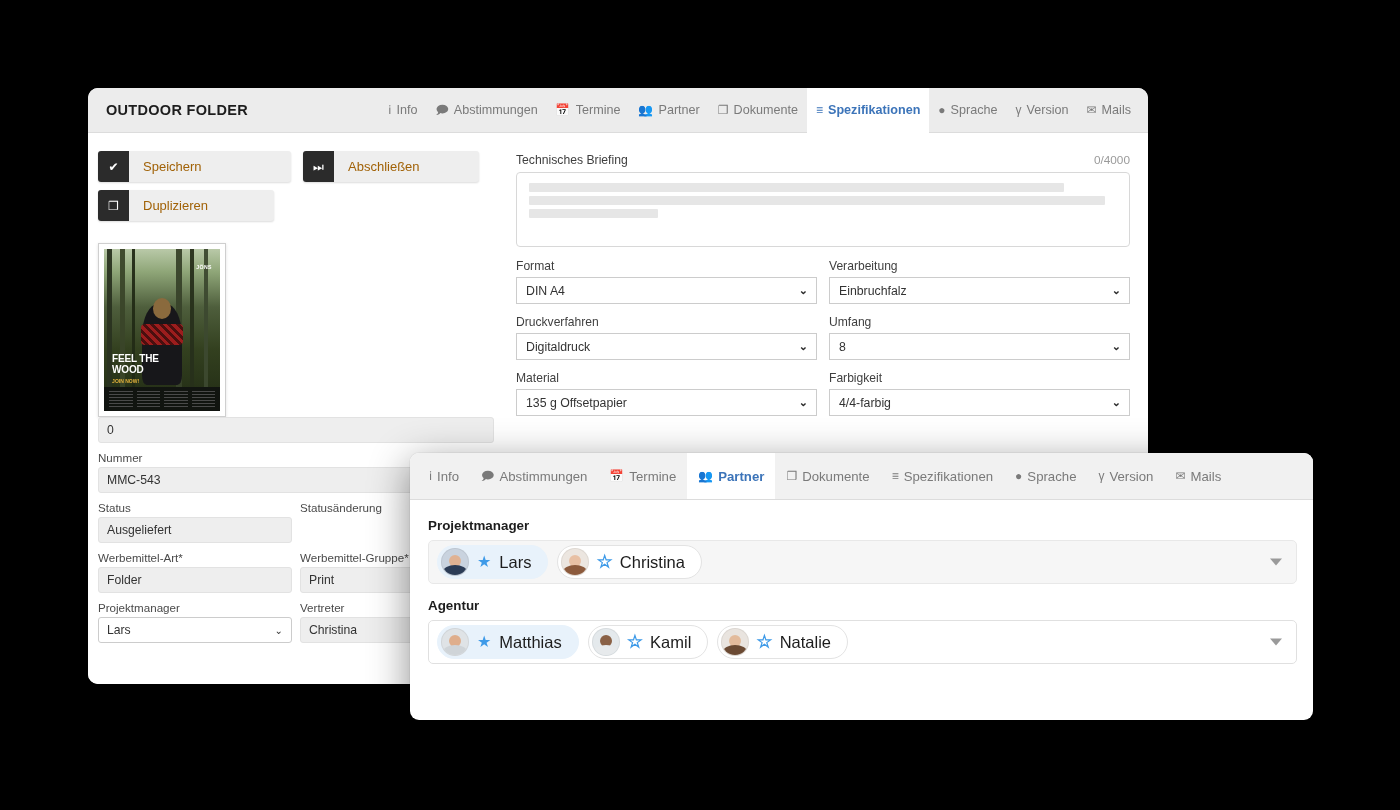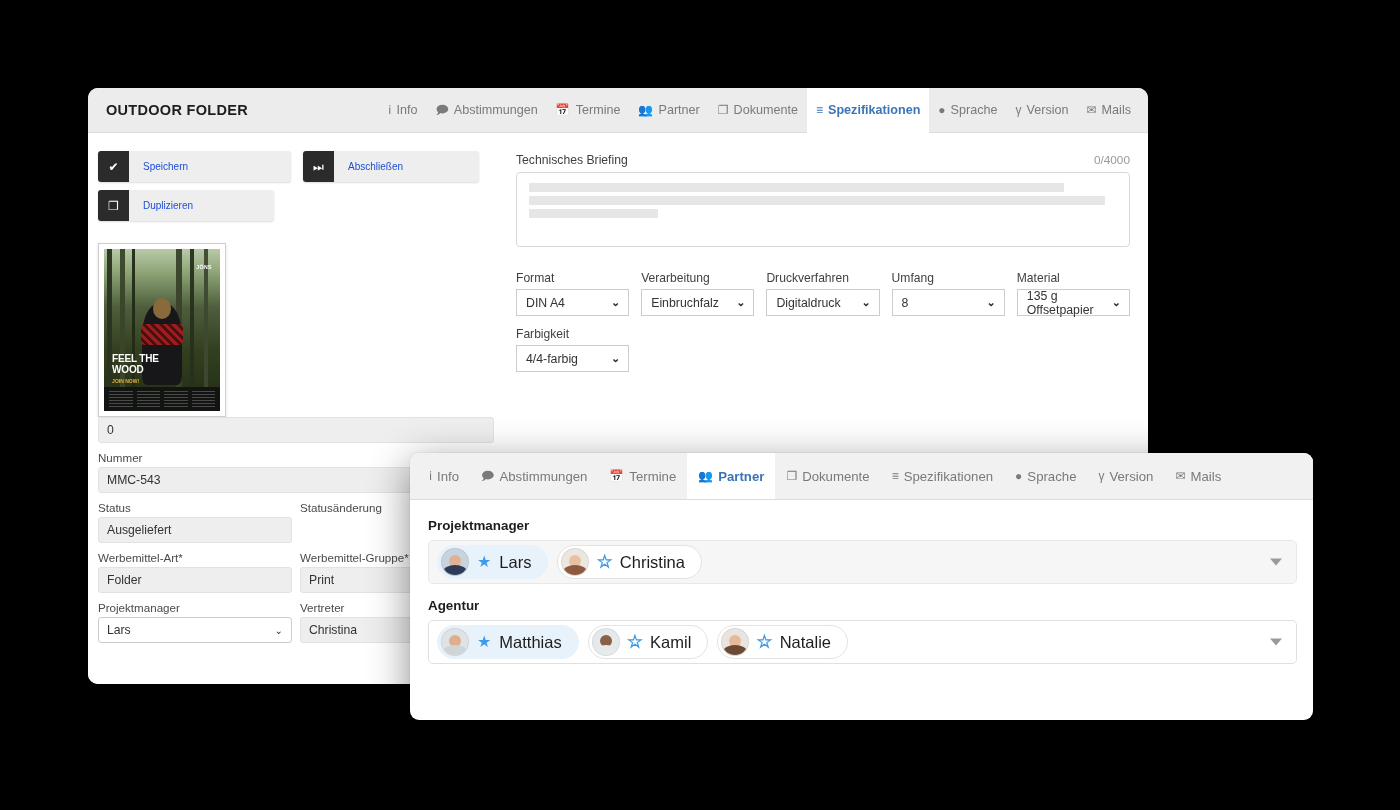--- a/index.html
+++ b/index.html
@@ -117,22 +117,22 @@
     display: flex;
     align-items: center;
     justify-content: center;
     font-size: 12px;
     flex: none;
   }
   .act-btn .ab-label {
     display: flex;
     align-items: center;
     padding: 0 16px 0 14px;
-    font-size: 10px;
-    color: #1d4ed8;
+    font-size: 13px;
+    color: #a16207;
     white-space: nowrap;
   }
   .btn-save { width: 193px; }
   .btn-save .ab-label { }
   .btn-finish { width: 176px; }
   .btn-dup { width: 176px; }
 
   
   .thumb-wrap {
     margin-top: 22px;
@@ -283,23 +283,23 @@
     height: 75px;
     border: 1px solid #d8d8d8;
     border-radius: 4px;
     background: #ffffff;
     padding: 10px 12px;
   }
   .skel { height: 9px; background: #e6e6e6; border-radius: 1px; margin-bottom: 4px; }
 
   .grid3 {
     display: grid;
-    grid-template-columns: 1fr 1fr 1fr 1fr 1fr;
+    grid-template-columns: 1fr 1fr;
     gap: 0 12px;
-    margin-top: 24px;
+    margin-top: 12px;
   }
   .fld-label { font-size: 12.1px; color: #3f3f3f; margin-bottom: 4px; }
   .fld-select {
     height: 27px;
     border: 1px solid #cccccc;
     border-radius: 0;
     background: #ffffff;
     display: flex;
     align-items: center;
     justify-content: space-between;

